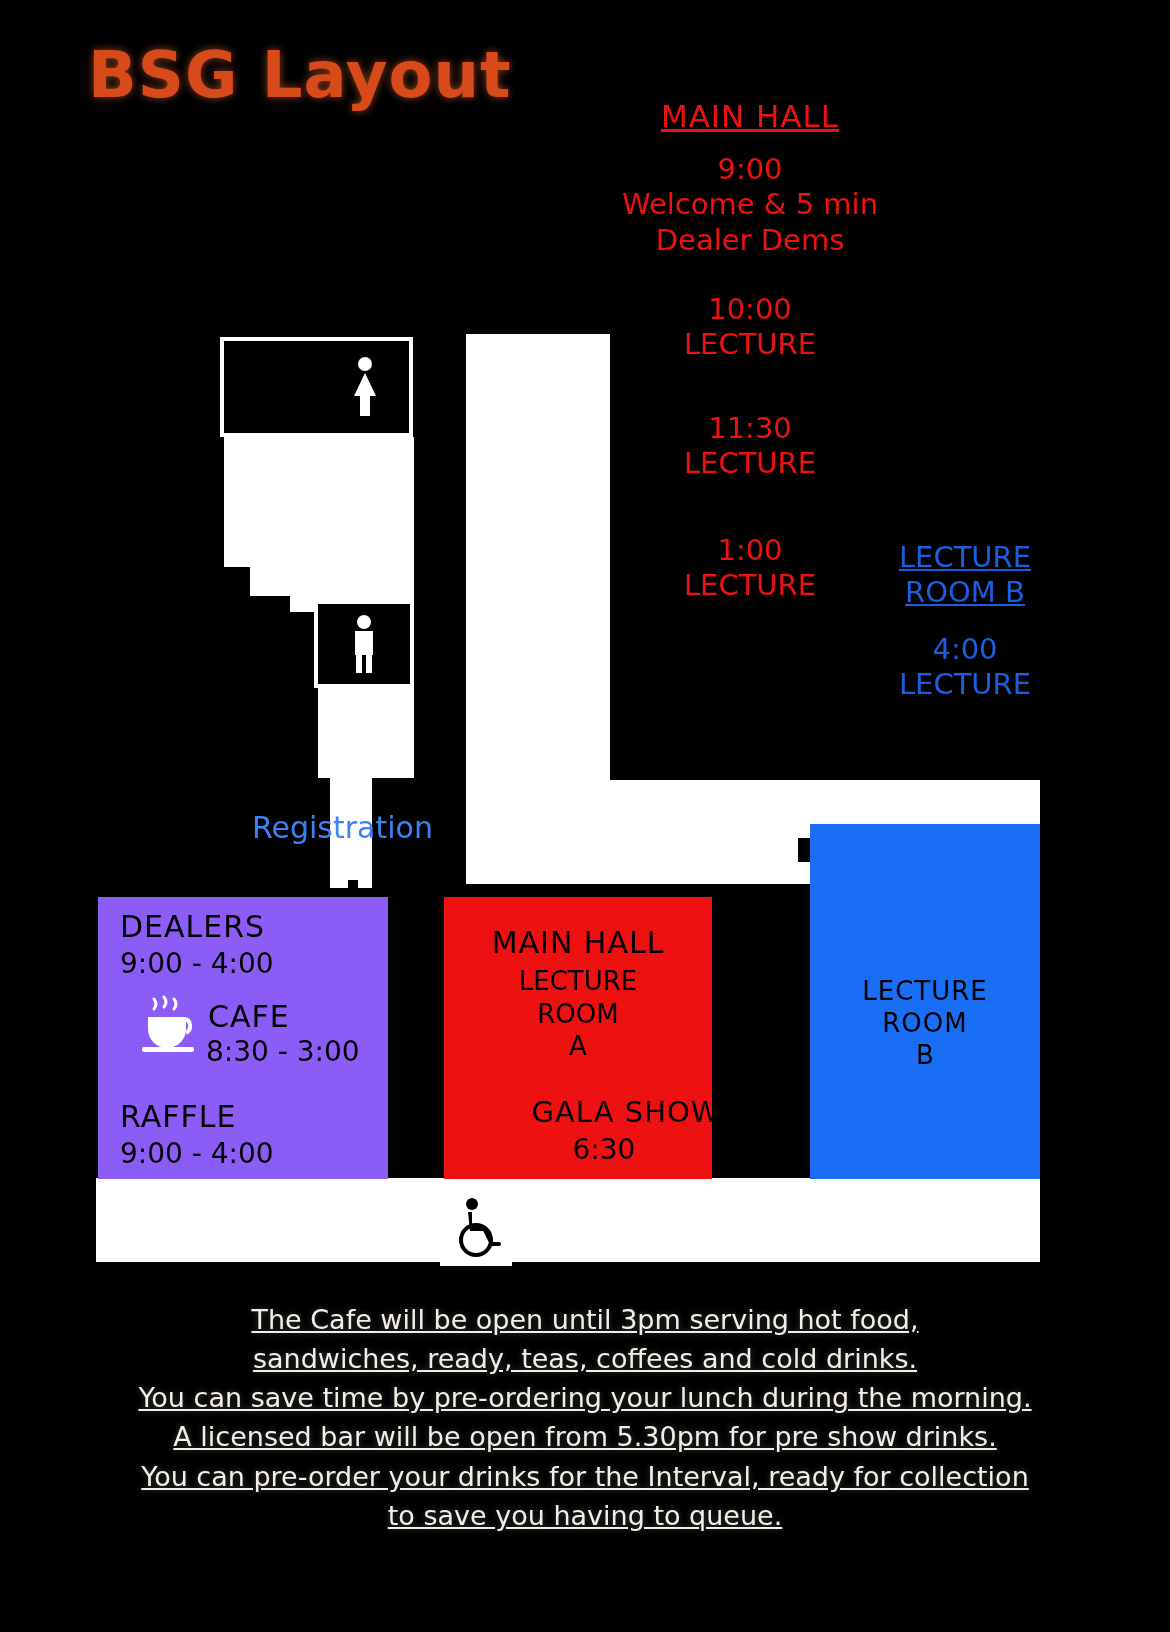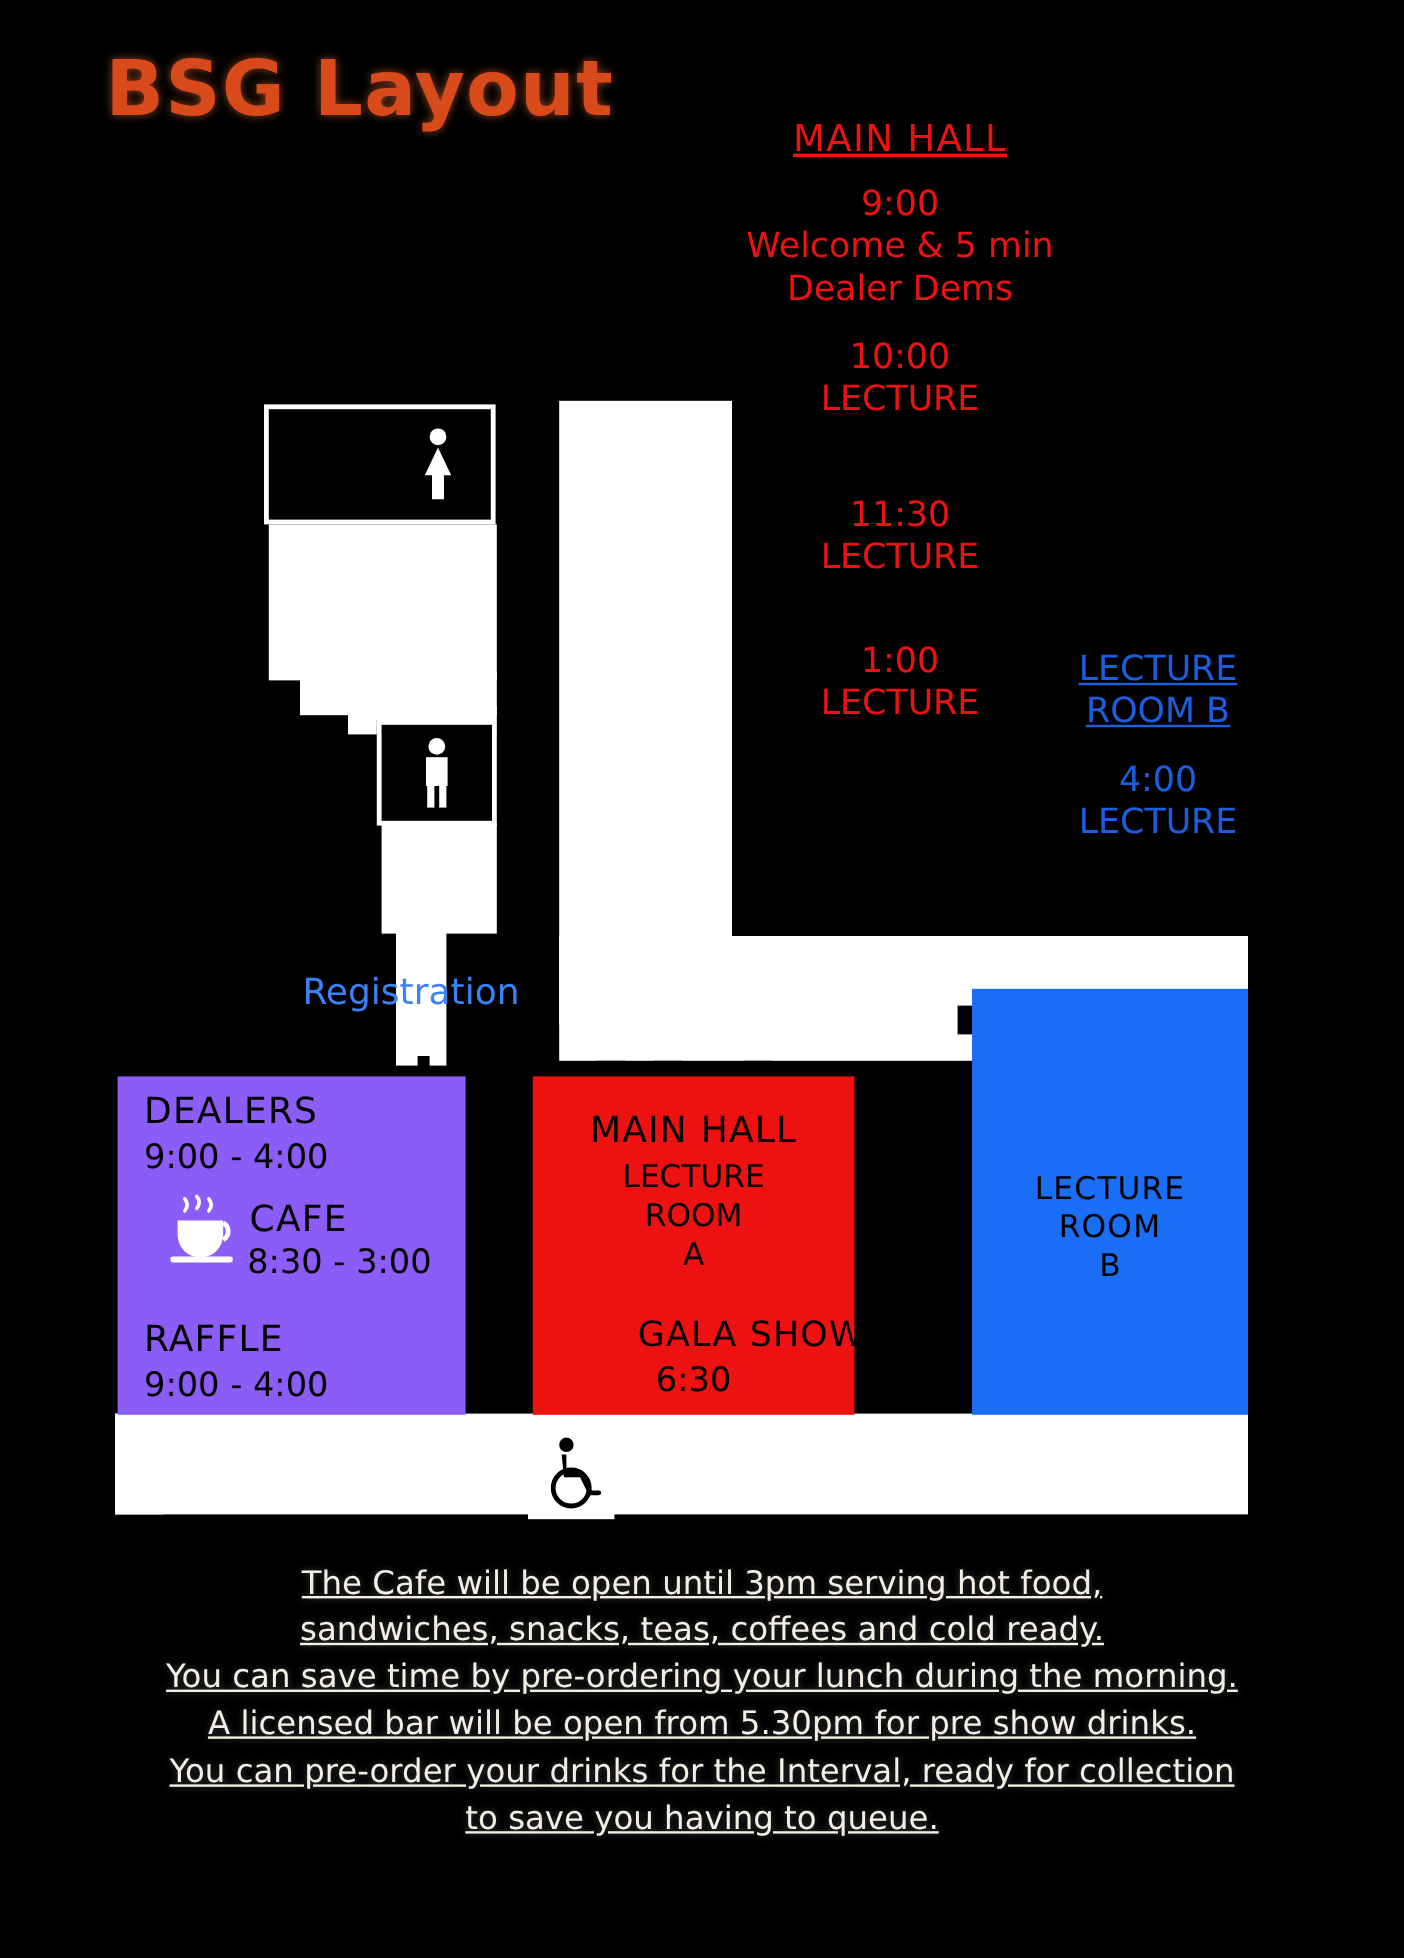--- a/index.html
+++ b/index.html
@@ -42,21 +42,21 @@
     text-decoration: underline;
     letter-spacing: 1px;
   }
   .sched-block {
     width: 330px;
     left: 585px;
     font-size: 29px;
     line-height: 1.22;
   }
   #sched-1 { top: 152px; }
-  #sched-2 { top: 280px; }
+  #sched-2 { top: 292px; }
   #sched-3 { top: 411px; }
   #sched-4 { top: 533px; }
 
   
   .lecb {
     color: #1a5fe0;
     text-align: center;
     font-family: "DejaVu Sans", sans-serif;
     width: 310px;
     left: 810px;
@@ -153,21 +153,21 @@
   #room-mainhall {
     left: 444px; top: 897px; width: 268px; height: 282px;
     background: #ee1111;
     color: #000000;
     text-align: center;
     font-family: "DejaVu Sans", sans-serif;
   }
   #mh-title { top: 28px; width: 268px; font-size: 30px; letter-spacing: 1px; }
   #mh-sub { top: 68px; width: 268px; font-size: 26px; line-height: 1.25; }
   #mh-gala { top: 198px; width: 268px; font-size: 29px; letter-spacing: 1px; padding-left: 48px; }
-  #mh-gala-time { top: 236px; width: 268px; font-size: 28px; }
+  #mh-gala-time { top: 236px; width: 268px; font-size: 28px; padding-left: 26px; }
 
   
   #room-lectureb {
     left: 810px; top: 824px; width: 230px; height: 355px;
     background: #1a6ef5;
     color: #000000;
     text-align: center;
     font-family: "DejaVu Sans", sans-serif;
   }
   #lb-l1 { top: 152px; width: 230px; font-size: 26px; letter-spacing: 1px; }
@@ -304,18 +304,18 @@
 <div class="abs" id="room-accessible"></div>
 <svg class="abs" id="accessible-icon" viewBox="0 0 50 62">
   <circle cx="20" cy="8" r="6" fill="#000000"></circle>
   <path d="M20 16 l0 14 l12 0 l0 5 l-14 0 l-2 -19 z" fill="#000000"></path>
   <circle cx="24" cy="44" r="15" stroke="#000000" stroke-width="4" fill="none"></circle>
   <path d="M33 34 l7 14 l7 0" stroke="#000000" stroke-width="4" fill="none" stroke-linecap="round"></path>
 </svg>
 
 <div class="abs" id="footer">
   <div>The Cafe will be open until 3pm serving hot  food,</div>
-  <div>sandwiches, snacks, teas, coffees and cold ready.</div>
+  <div>sandwiches, ready, teas, coffees and cold drinks.</div>
   <div>You can save time by pre-ordering your lunch during the morning.</div>
   <div>A licensed bar will be open from 5.30pm for pre show drinks.</div>
   <div>You can pre-order your drinks for the Interval, ready for collection</div>
   <div>to save you having to queue.</div>
 </div>
 
 </body></html>

